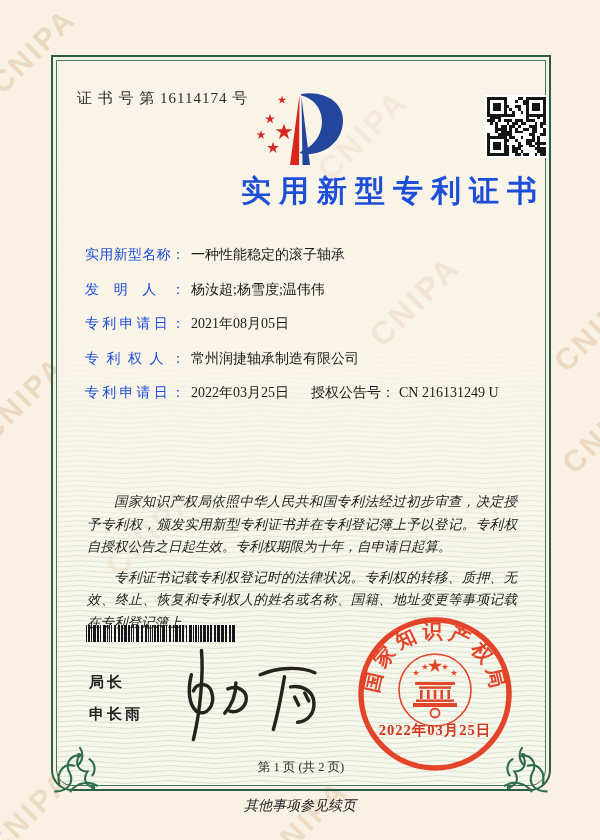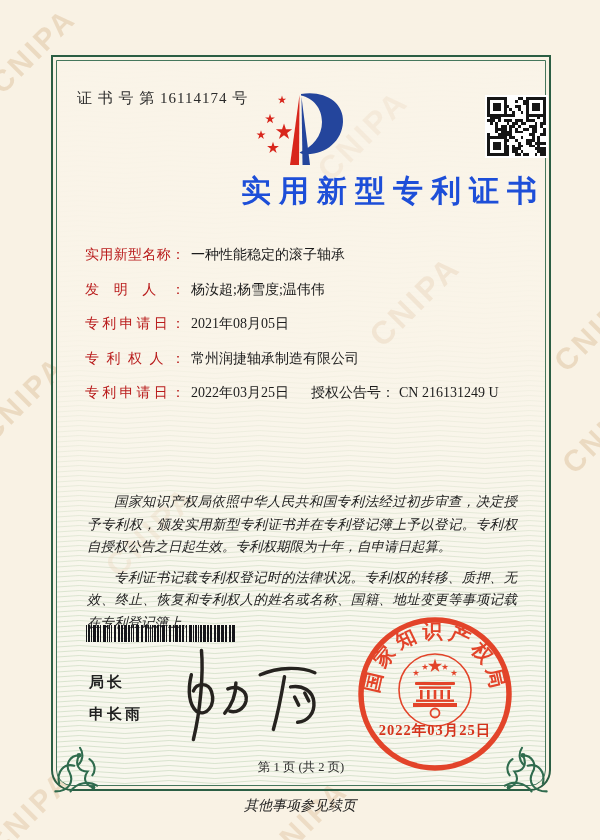--- a/index.html
+++ b/index.html
@@ -43,21 +43,21 @@
       display:grid;grid-template-columns:repeat(21,2.8px);grid-auto-rows:2.8px;}
   .qr i{display:block;}
   .qr i.on{background:#161616;}
   .title{position:absolute;left:0;top:110px;width:100%;text-align:right;font-size:30px;
          font-weight:700;letter-spacing:8px;color:#1d4ed8;z-index:2;}
 
   
   .fields{position:absolute;left:28px;top:186px;width:440px;z-index:2;font-size:14px;}
   .frow{position:relative;height:15px;line-height:15px;margin-bottom:19.5px;white-space:nowrap;}
   .flabel{display:inline-block;width:100px;text-align:justify;text-align-last:justify;
-          color:#b91c1c;vertical-align:top;}
+          color:#1d4ed8;vertical-align:top;}
   .fvalue{display:inline-block;margin-left:6px;color:#1c1c1c;}
   .pair2{position:absolute;left:226px;top:0;}
   .pair2 .flabel2{display:inline-block;color:#1c1c1c;}
   .pair2 .fvalue{margin-left:4px;}
 
   
   .body-text{position:absolute;left:22px;top:422px;width:446px;z-index:2;
              font-style:italic;font-size:13.5px;line-height:22.5px;text-align:justify;color:#222;}
   .body-text p{margin:8px;text-indent:2em;}
 

